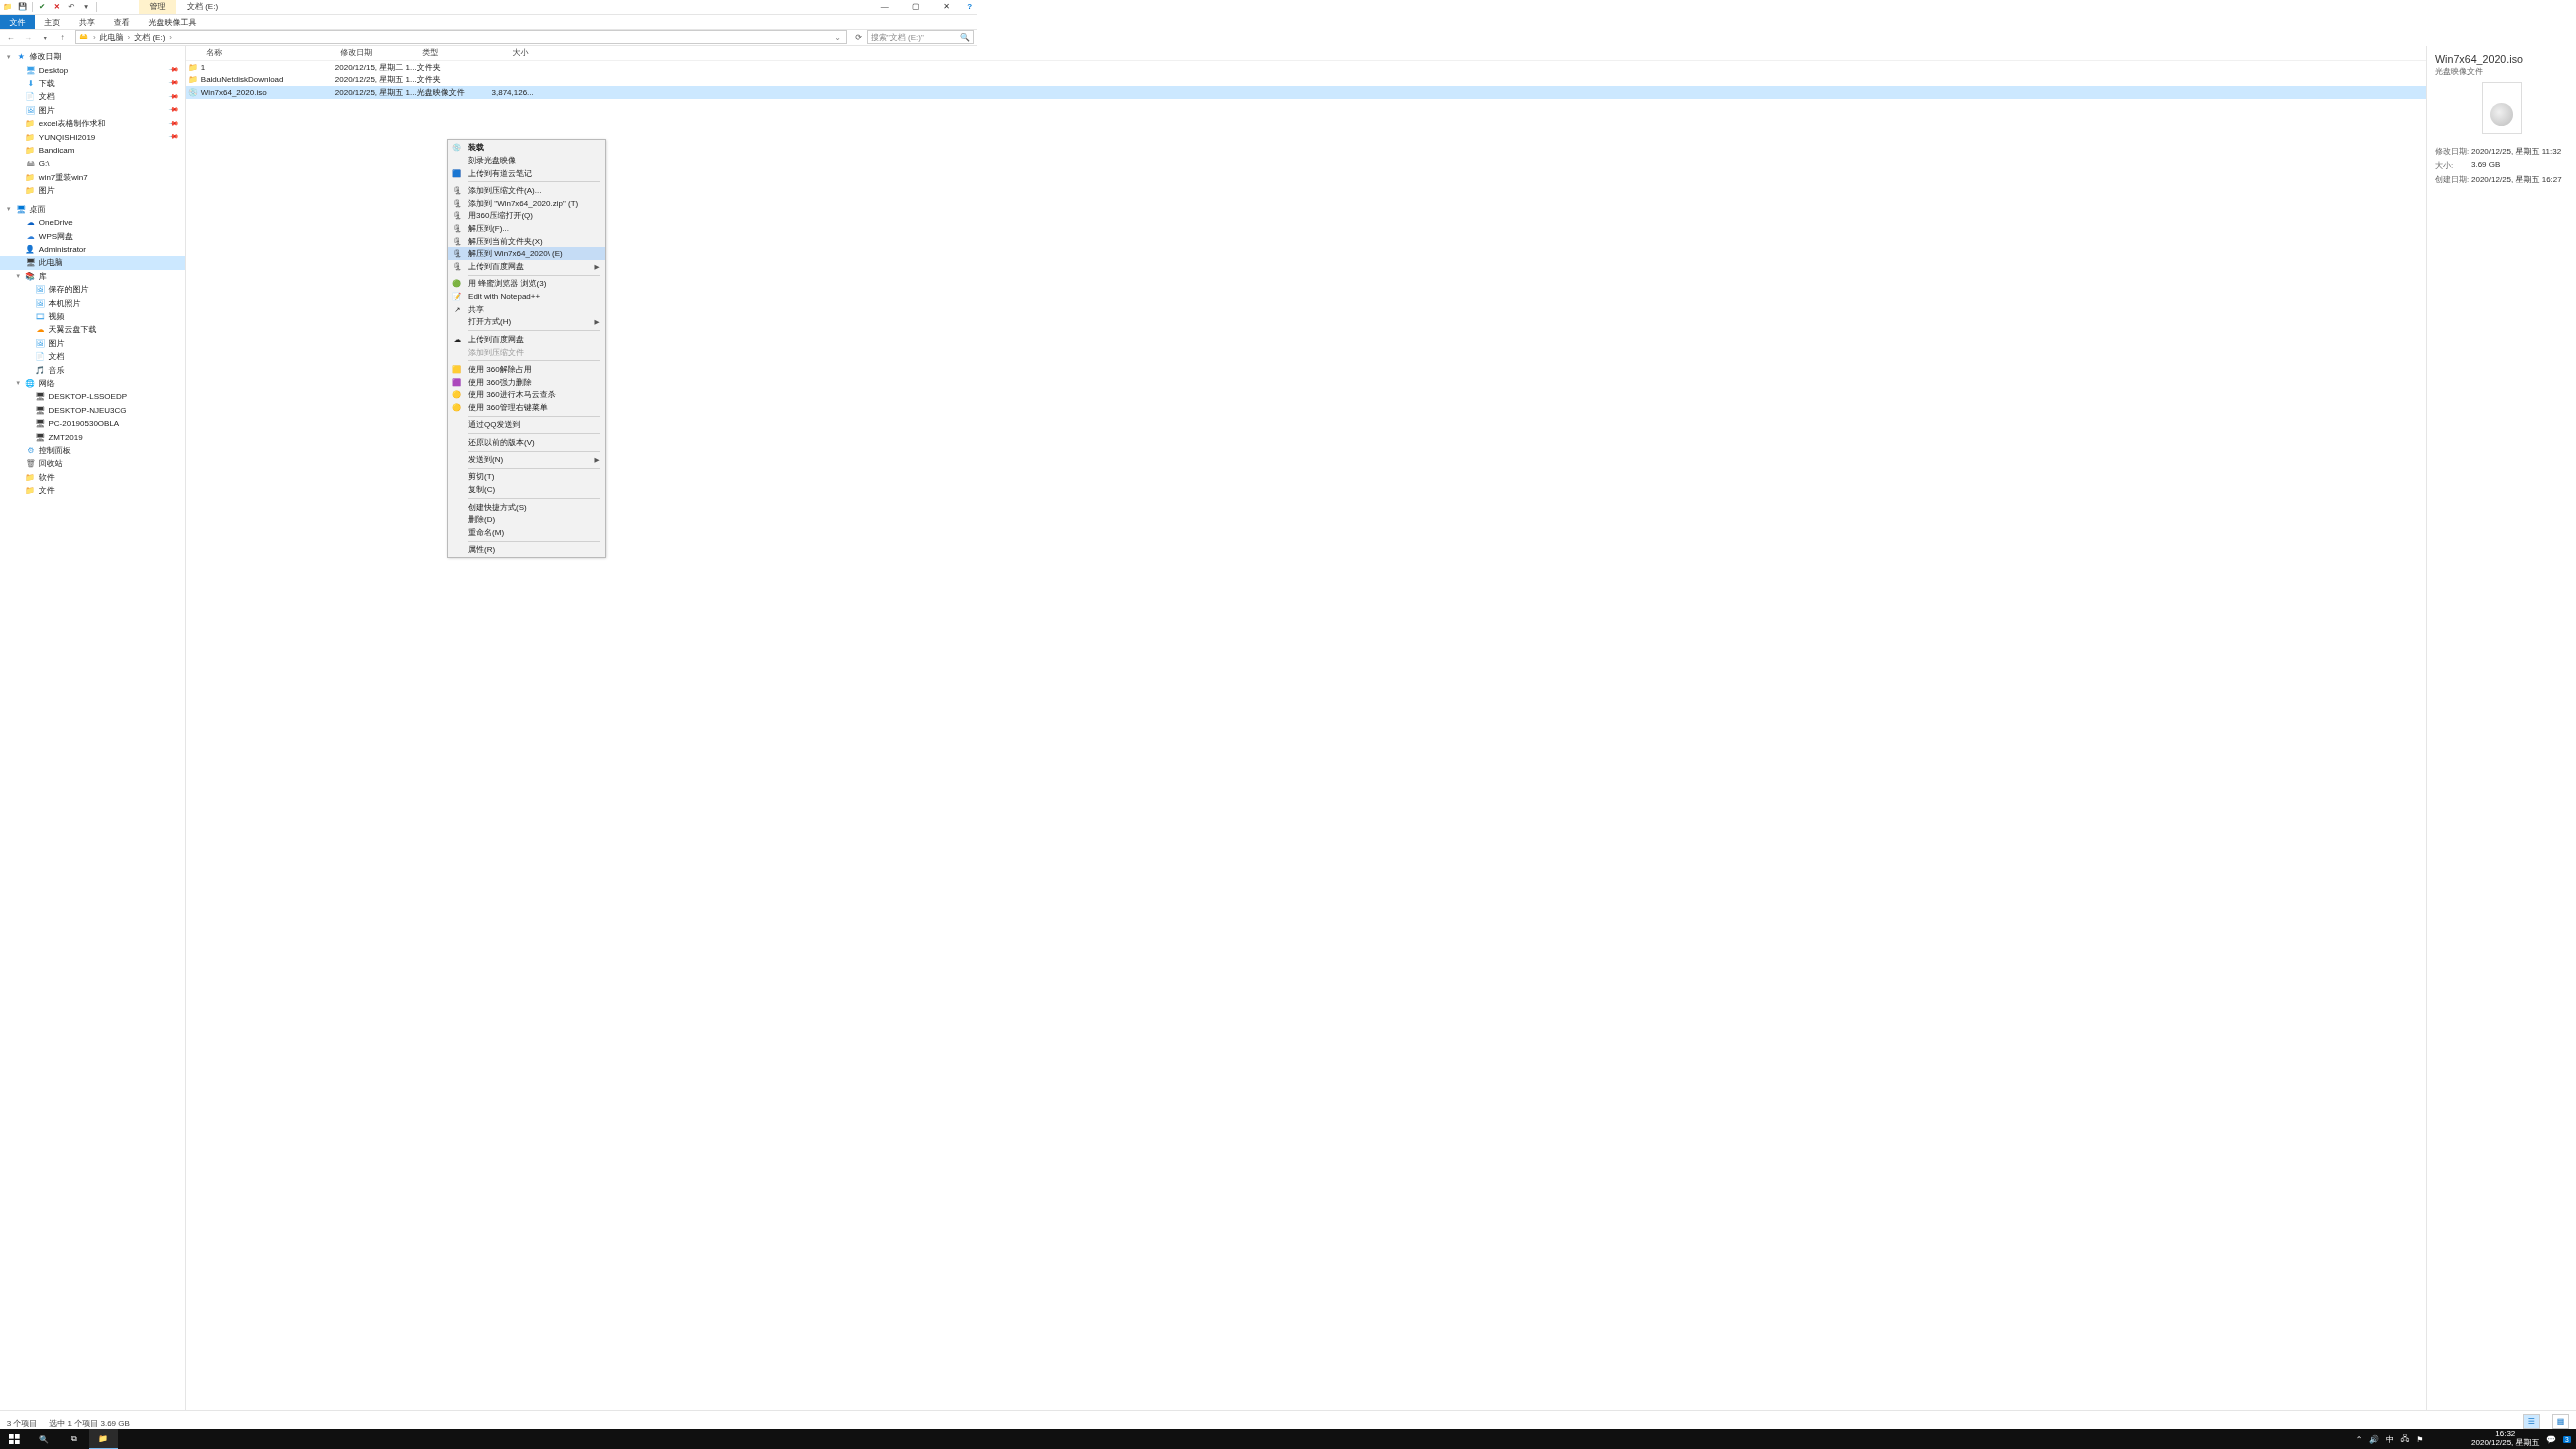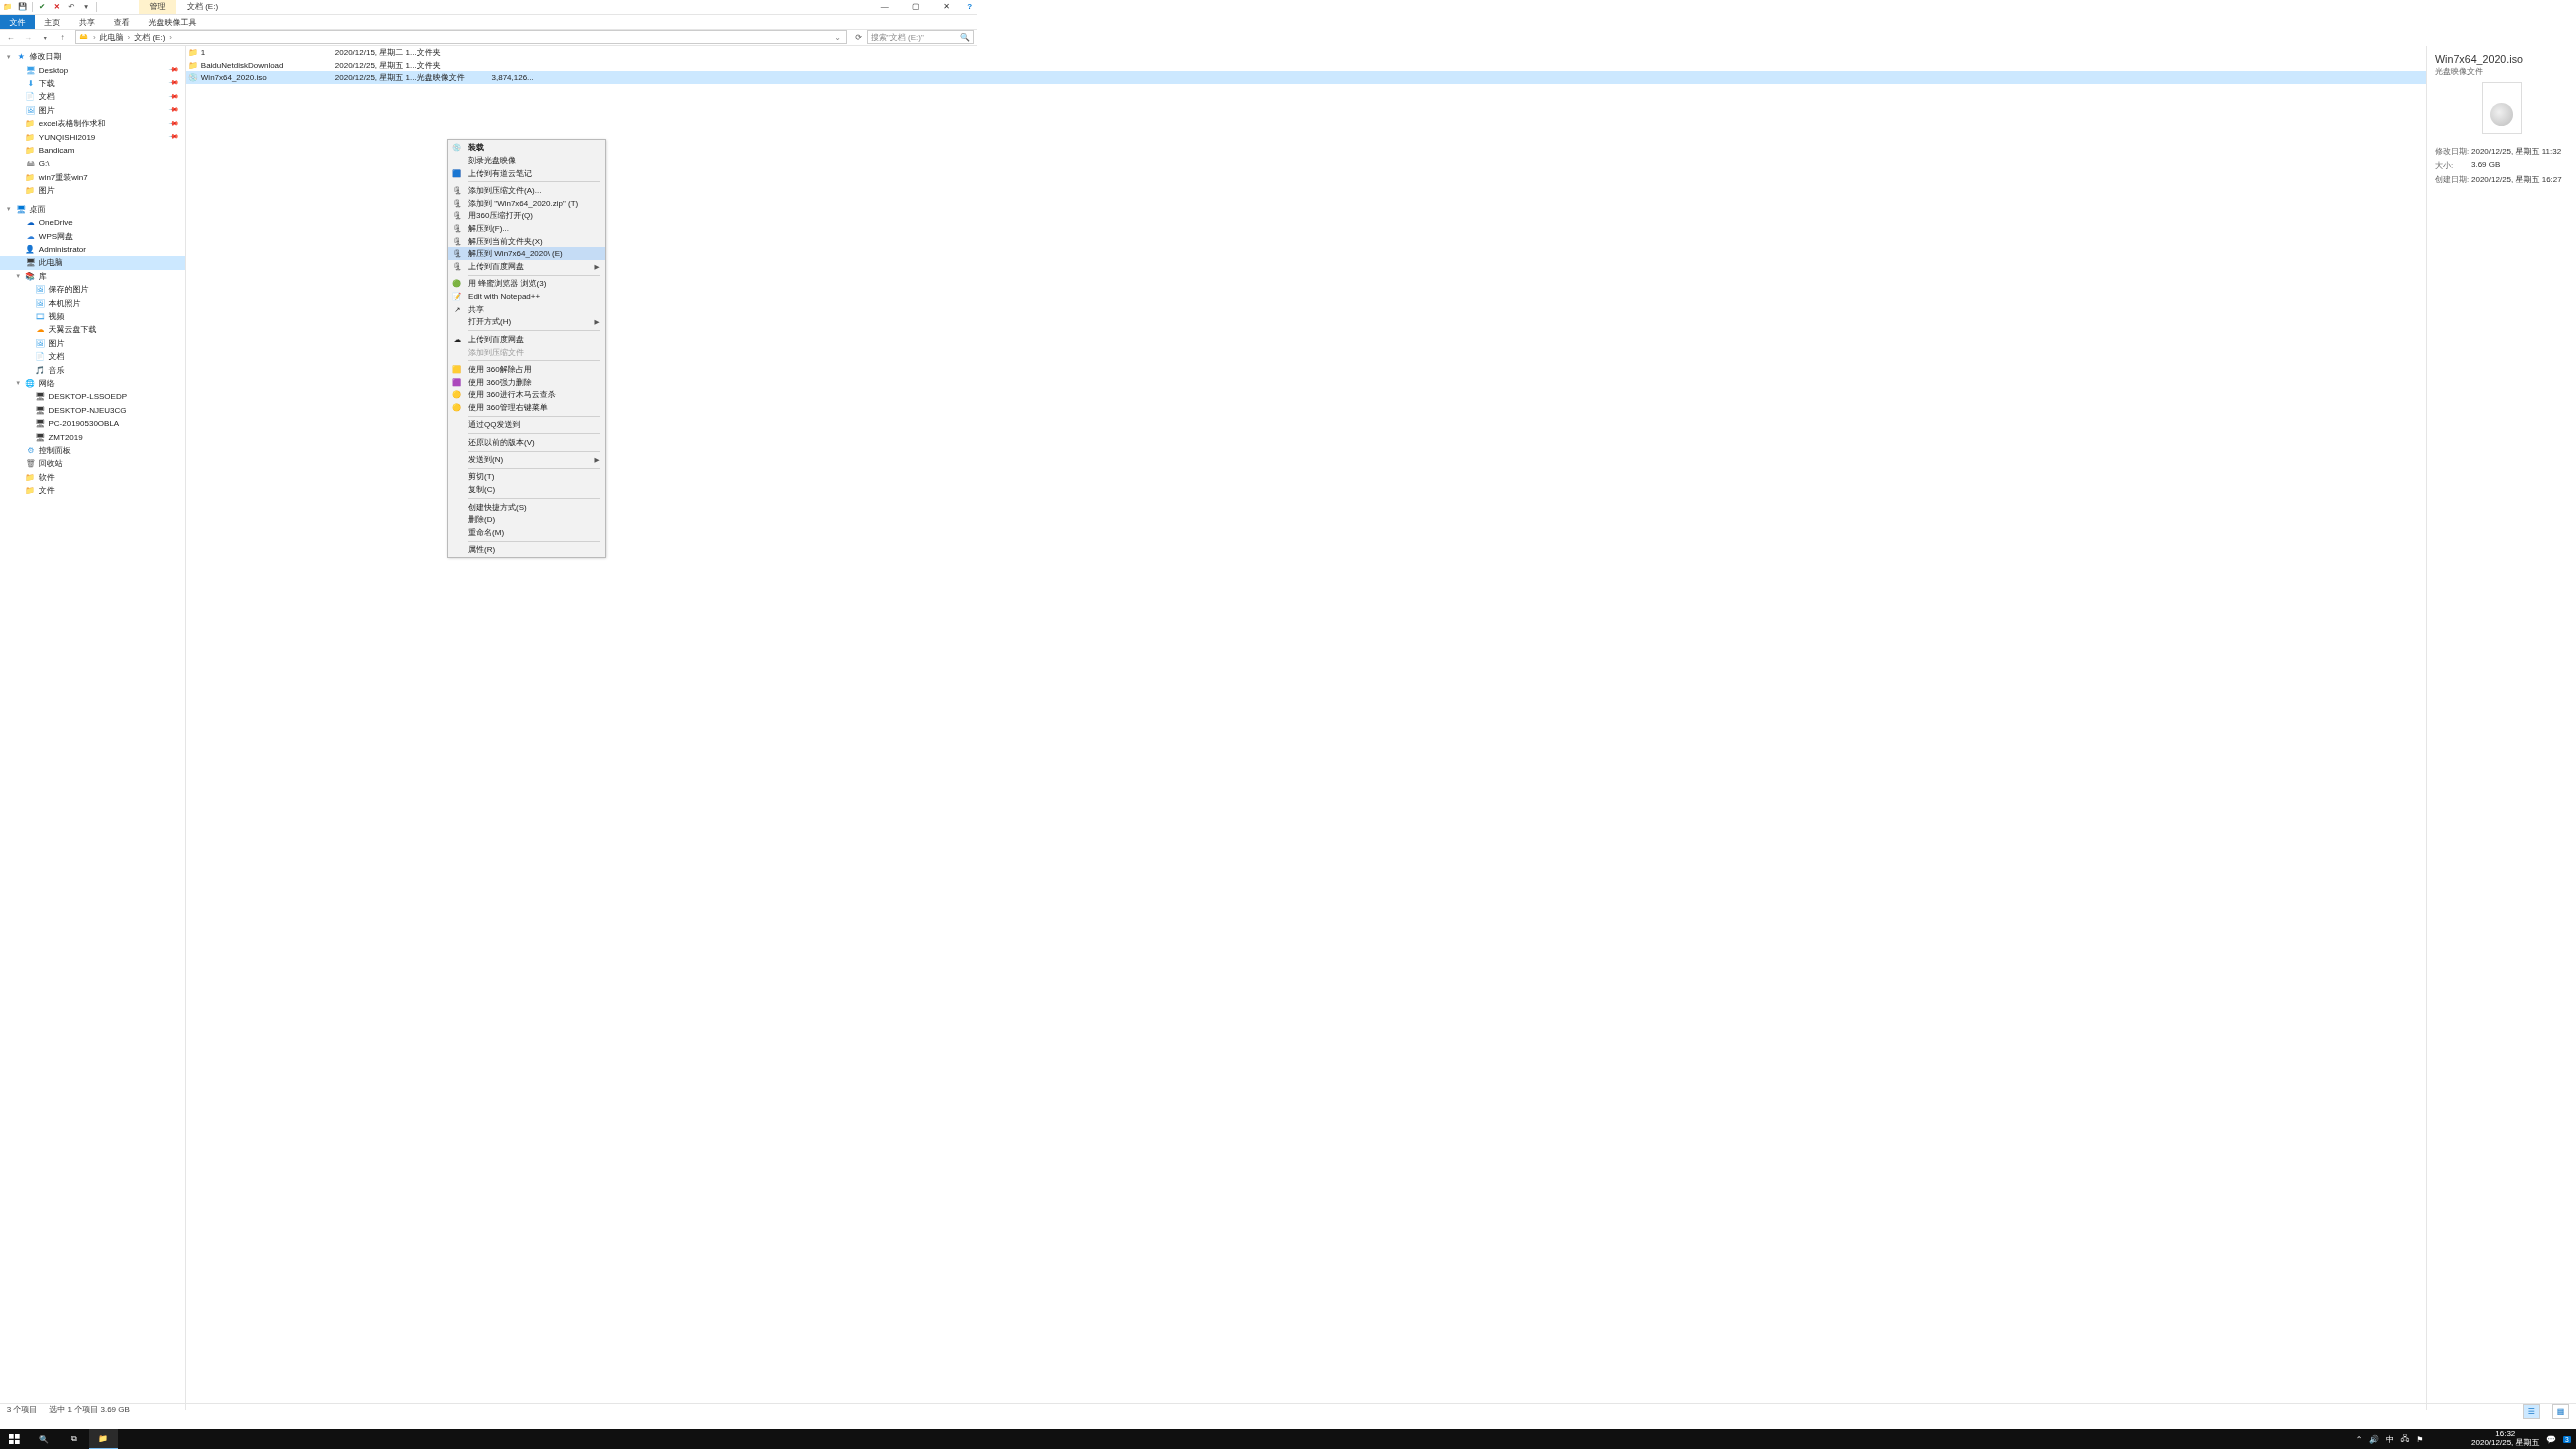--- a/index.html
+++ b/index.html
@@ -77,21 +77,21 @@
 
 .details { width:150px; border-left:0.7px solid #e5e5e5; padding:6.7px 8px; color:#333;}
 .details .dtitle { font-size:10.7px; margin-bottom:1.3px;}
 .details .dsub { color:#666; margin-bottom:5.4px;}
 .details .thumb { width:40px; height:52px; border:0.7px solid #ddd; margin:5.4px auto 12px; display:flex;align-items:flex-end;justify-content:center; position:relative;}
 .details .thumb .disc { width:23px;height:23px;border-radius:50%;background:radial-gradient(circle at 40% 40%,#f0f0f0,#bcbcbc);position:absolute;top:20px;}
 .details .meta { display:grid; grid-template-columns:36px 1fr; row-gap:2.7px; font-size:8px;}
 .details .meta .lbl{color:#666;}
 
 
-.statusbar { position:absolute; bottom:0; left:0; right:0; height:26px; border-top:0.7px solid #e5e5e5; display:flex; align-items:flex-start; padding:0 6.7px; color:#444; gap:12px;}
+.statusbar { position:absolute; bottom:0; left:0; right:0; height:19px; border-top:0.7px solid #e5e5e5; display:flex; align-items:flex-end; padding:0 6.7px; color:#444; gap:12px;}
 .statusbar .spacer{flex:1;}
 .statusbar .viewbtn{width:17.4px;height:14.8px;border:0.7px solid #ccc;display:flex;align-items:center;justify-content:center;color:#1979ca;}
 .statusbar .viewbtn.active{background:#cce8ff;} 
 .wintaskbar { position:absolute; bottom:0; left:0; right:0; height:20px; background:#101010; display:flex; align-items:center; color:#fff; z-index:50;}
 .wintaskbar .tbtn{width:29.5px;height:20px;display:flex;align-items:center;justify-content:center;}
 .wintaskbar .tbtn.active{background:#2b2b2b;border-bottom:1.3px solid #76b9ed;}
 .wintaskbar .tray{margin-left:auto;display:flex;align-items:center;gap:6.7px;padding:0 5.4px;font-size:7.4px;}
 .wintaskbar .clock{text-align:center;line-height:1.1;margin-left:41px;}
 
 
@@ -327,20 +327,27 @@
         <span>软件</span>
       </div>
       <div class="item ind1">
         <span class="exp"></span>
         <span class="ico" style="color:#ffb900">📁</span>
         <span>文件</span>
       </div>
     </div>
 
   <div class="filepane">
+    <div class="cols">
+      <div class="c c-icon"></div>
+      <div class="c c-name">名称</div>
+      <div class="c c-date">修改日期</div>
+      <div class="c c-type">类型</div>
+      <div class="c c-size">大小</div>
+    </div>
     <div id="filelist">
         <div class="row">
           <div class="ficon">
             <span class="folder-icon">📁</span>
           </div>
           <div class="c-name">1</div>
           <div class="c-date">2020/12/15, 星期二 1...</div>
           <div class="c-type">文件夹</div>
           <div class="c-size"></div>
         </div>

